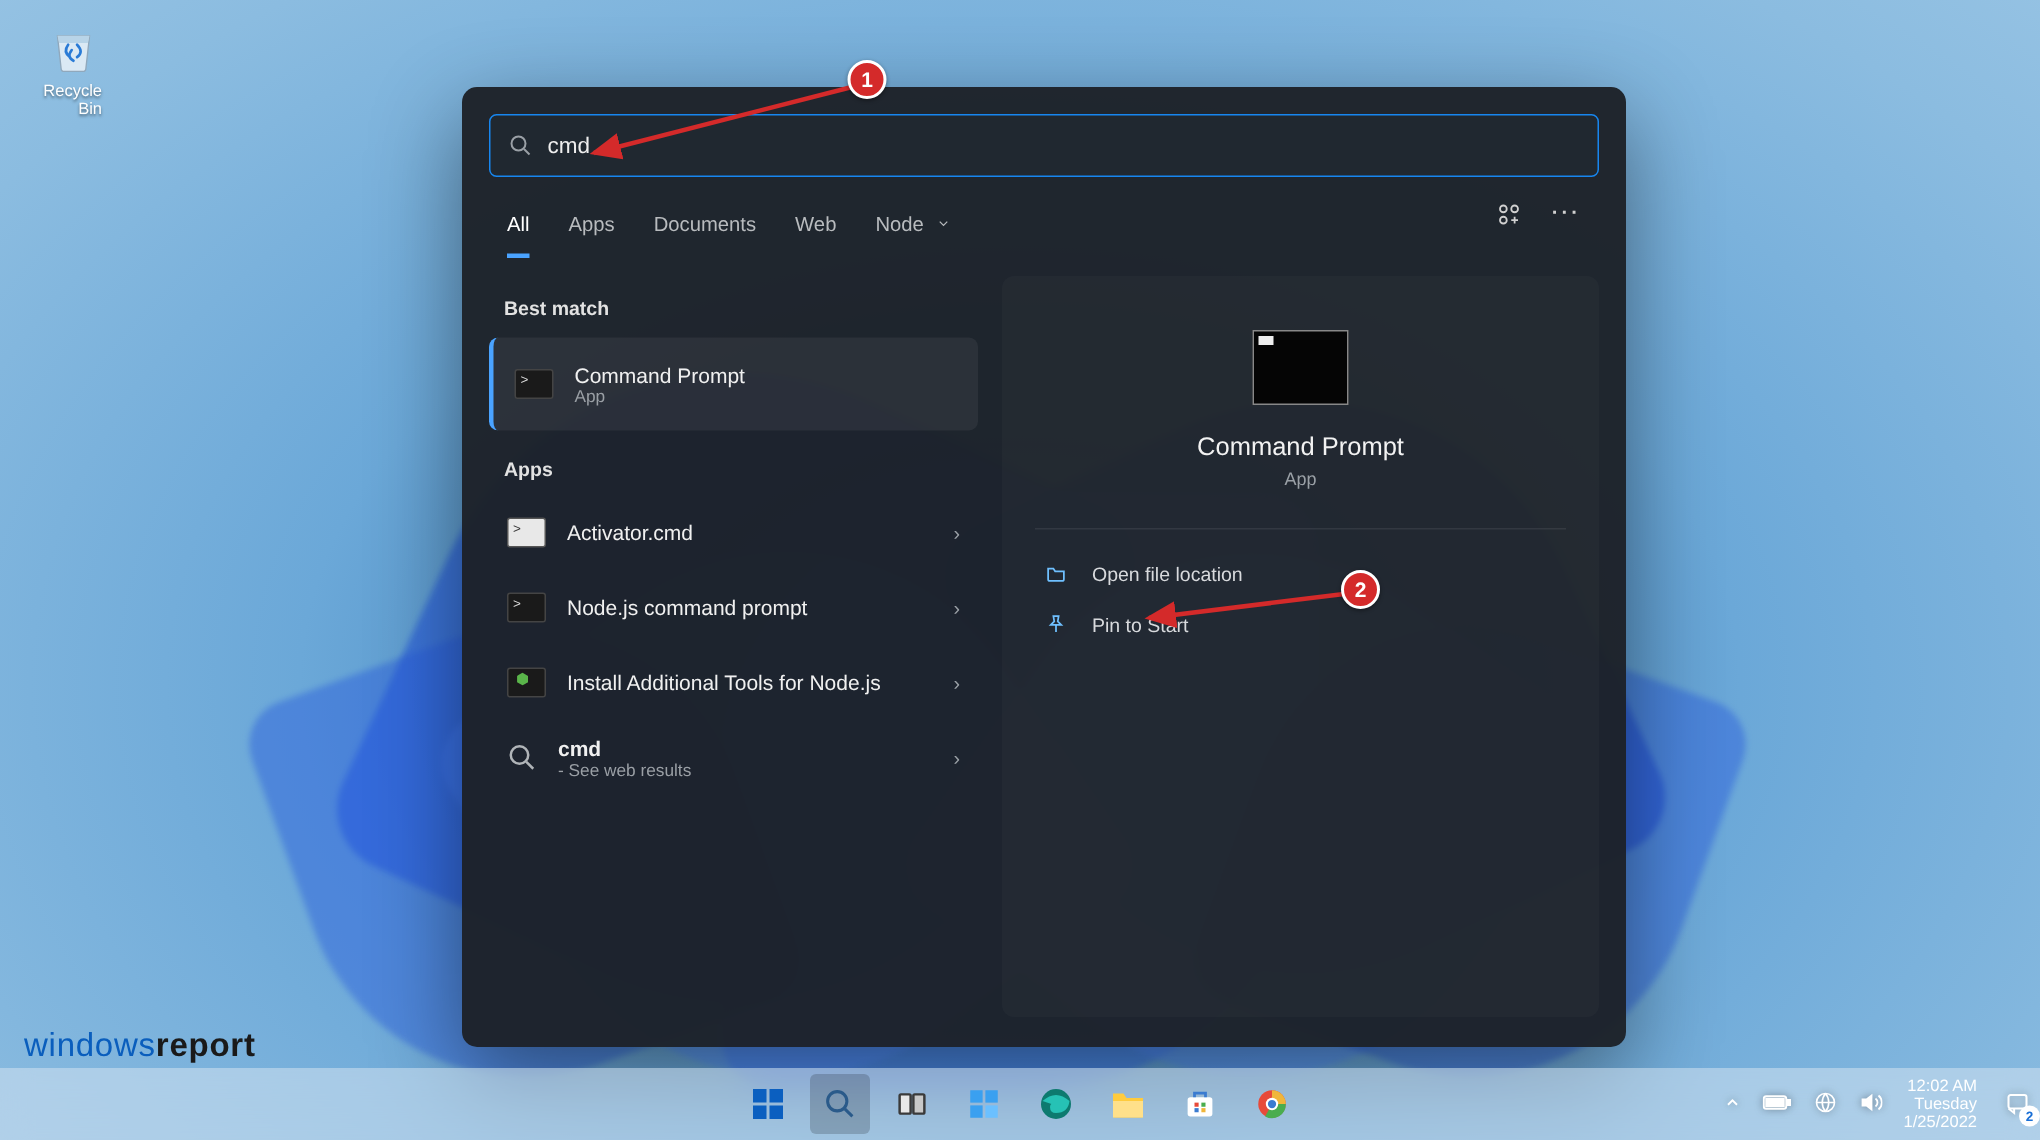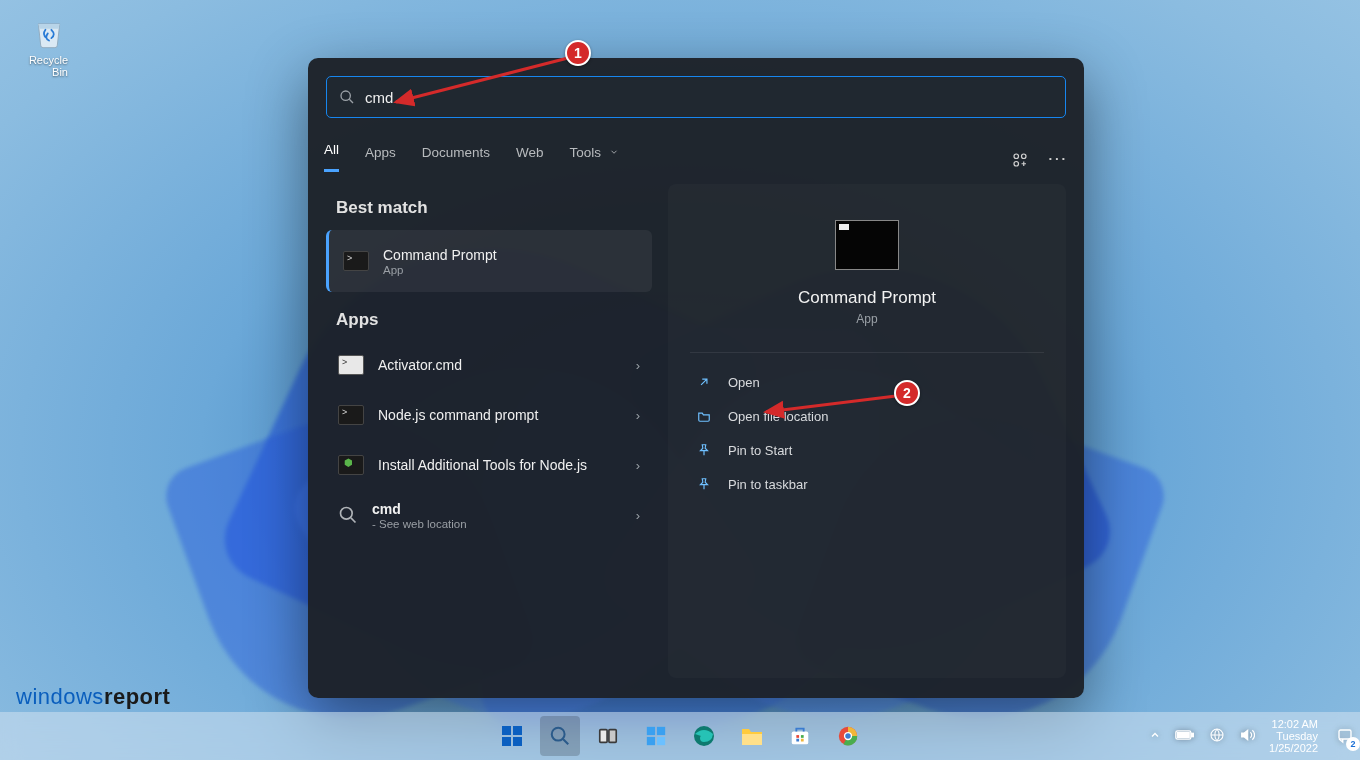--- a/index.html
+++ b/index.html
@@ -78,43 +78,43 @@
   .search-box input {
     flex: 1;
     background: transparent;
     border: none;
     outline: none;
     color: #eee;
     font-size: 15px;
   }
   .tabs-row {
     display: flex;
-    align-items: flex-end;
-    padding: 6px 16px 0;
+    align-items: flex-start;
+    padding: 6px 30px 0;
     gap: 26px;
     font-size: 13.5px;
     color: #b8bbbe;
     position: relative;
   }
   .tab { padding: 8px 0 12px; cursor: pointer; }
   .tab.active { color: #fff; border-bottom: 3px solid #4aa3ff; }
   .tabs-actions { margin-left: auto; display:flex; gap:20px; color:#d0d0d0; }
   .tabs-actions span { cursor:pointer; }
 
   .panel-body {
     display: flex;
     flex: 1;
     padding: 12px 18px 20px;
     gap: 16px;
   }
   .left-col { width: 326px; display:flex; flex-direction:column; gap: 4px;}
   .right-col { flex:1; background: rgba(255,255,255,0.025); border-radius:8px; display:flex; flex-direction:column; align-items:stretch; padding: 36px 0 10px;}
 
   .section-label {
-    font-size: 17px;
+    font-size: 13px;
     font-weight:600;
     color: #e2e2e2;
     padding: 14px 10px 8px;
   }
   .result-item {
     display:flex;
     align-items:center;
     padding: 10px 12px;
     border-radius:6px;
     gap: 14px;
@@ -259,21 +259,21 @@
       <input type="text" value="cmd" style="">
     </div>
   </div>
 
   <div class="tabs-row">
     <div class="tab active">All</div>
     <div class="tab">Apps</div>
     <div class="tab">Documents</div>
     <div class="tab">Web</div>
     <div class="tab">
-      <span>Tools</span>
+      <span>Node</span>
       <svg width="10" height="10" viewBox="0 0 24 24" fill="none" stroke="currentColor" stroke-width="2" style="margin-left:4px">
           <polyline points="6 9 12 15 18 9"></polyline>
         </svg>
     </div>
     <div class="tabs-actions">
       <span>
         <svg width="18" height="18" viewBox="0 0 24 24" fill="none" stroke="currentColor" stroke-width="1.6">
             <circle cx="7" cy="7" r="3"></circle>
             <circle cx="17" cy="7" r="3"></circle>
             <circle cx="7" cy="17" r="3"></circle>
@@ -322,63 +322,47 @@
       </div>
 
 
       <div class="result-item slim web-item">
         <svg class="search-glyph" viewBox="0 0 24 24" fill="none" stroke="currentColor" stroke-width="2">
             <circle cx="10" cy="10" r="7"></circle>
             <line x1="21" y1="21" x2="15.5" y2="15.5"></line>
           </svg>
         <div class="titles">
           <span class="t1">cmd</span>
-            <span class="t2"> - See web location</span>
+            <span class="t2"> - See web results</span>
         </div>
         <span class="chev">›</span>
       </div>
     </div>
 
     <div class="right-col">
       <div class="preview-icon"></div>
       <div class="preview-title">Command Prompt</div>
       <div class="preview-sub">App</div>
       <div class="divider"></div>
       <div class="action-list">
-        <div class="action-item">
-          <span class="ai">
-              <svg width="14" height="14" viewBox="0 0 24 24" fill="none" stroke="currentColor" stroke-width="2">
-                <path d="M7 17 L17 7 M9 7 h8 v8"></path>
-              </svg>
-            </span>
-          <span>Open</span>
-        </div>
         <div class="action-item">
           <span class="ai">
               <svg width="14" height="14" viewBox="0 0 24 24" fill="none" stroke="currentColor" stroke-width="2">
                 <path d="M3 7 h6 l2 3 h10 v9 a2 2 0 0 1 -2 2 H5 a2 2 0 0 1 -2 -2 Z"></path>
               </svg>
             </span>
           <span>Open file location</span>
         </div>
         <div class="action-item">
           <span class="ai">
               <svg width="14" height="14" viewBox="0 0 24 24" fill="none" stroke="currentColor" stroke-width="2">
                 <path d="M9 3 h6 l-1 6 l4 4 H6 l4 -4 Z M12 13 v8"></path>
               </svg>
             </span>
           <span>Pin to Start</span>
-        </div>
-        <div class="action-item">
-          <span class="ai">
-              <svg width="14" height="14" viewBox="0 0 24 24" fill="none" stroke="currentColor" stroke-width="2">
-                <path d="M9 3 h6 l-1 6 l4 4 H6 l4 -4 Z M12 13 v8"></path>
-              </svg>
-            </span>
-          <span>Pin to taskbar</span>
         </div>
       </div>
     </div>
   </div>
 </div>
 
 <div class="anno-badge" style="left:565px; top:40px;">1</div>
 <svg class="arrow" style="left:388px; top:52px;" width="190" height="60">
   <defs>
       <marker id="ah1" markerWidth="8" markerHeight="8" refX="6" refY="3" orient="auto">

